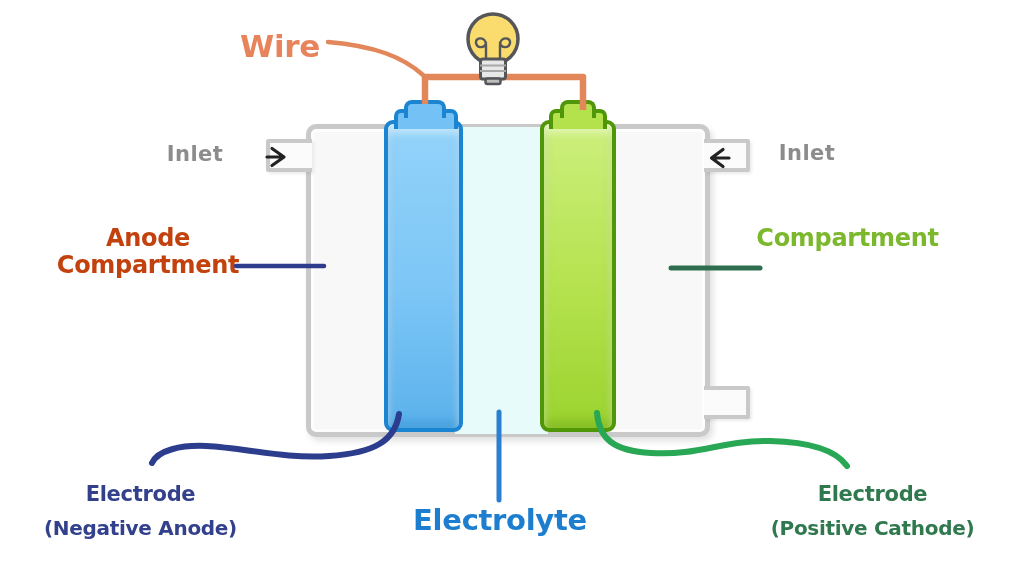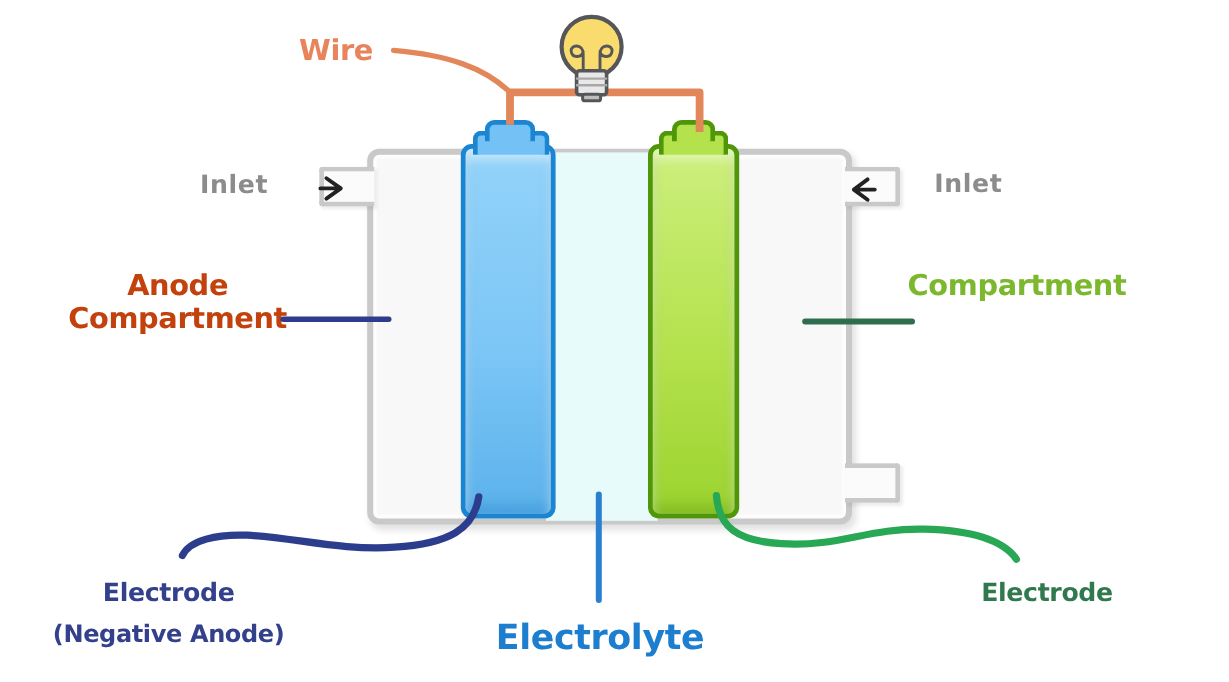--- a/index.html
+++ b/index.html
@@ -59,28 +59,28 @@
   .cathode-tab-inner{
     left:560px;top:100px;width:36px;height:18px;
     border:4px solid #4f9708;border-bottom:none;border-radius:8px 8px 0 0;
     background:#b4e24d;
   }
   
   .overlay{position:absolute;left:0;top:0;width:1024px;height:568px;z-index:10;pointer-events:none;}
   
   .lbl{position:absolute;z-index:6;text-align:center;letter-spacing:-0.3px;}
   .lbl span{display:block;}
-  .wire-lbl{left:230px;top:28px;width:100px;font-size:24px;color:#e8845c;}
+  .wire-lbl{left:230px;top:28px;width:100px;font-size:31px;color:#e8845c;}
   .inlet-left{left:150px;top:142px;width:90px;font-size:21px;color:#8c8c8c;letter-spacing:0.5px;}
   .inlet-right{left:762px;top:141px;width:90px;font-size:21px;color:#8c8c8c;letter-spacing:0.5px;}
   .anode-comp{left:38px;top:225px;width:220px;font-size:24px;line-height:27px;color:#c2410c;}
   .cathode-comp{left:740px;top:225px;width:215px;font-size:24px;line-height:27px;color:#7cb82e;}
   .electrode-neg{left:8px;top:476px;width:265px;color:#33418d;}
   .electrode-pos{left:730px;top:476px;width:285px;color:#30794f;}
-  .electrolyte-lbl{left:405px;top:514px;width:190px;font-size:29px;color:#1d7ecf;}
+  .electrolyte-lbl{left:405px;top:503px;width:190px;font-size:29px;color:#1d7ecf;}
   .big{font-size:21px;line-height:36px;}
   .med{font-size:20px;line-height:32px;}
 </style>
 </head>
 <body>
 
 <div id="stage">
 
   <div class="vessel"></div>
   <div class="pipe pipe-left"></div>
@@ -140,15 +140,16 @@
 
   <div class="lbl electrode-neg">
     <span class="big">Electrode</span>
     <span class="med">(Negative Anode)</span>
   </div>
 
   <div class="lbl electrolyte-lbl">Electrolyte</div>
 
   <div class="lbl electrode-pos">
     <span class="big">Electrode</span>
+    <span class="med">(Positive Cathode)</span>
   </div>
 
 </div>
 
 </body></html>

